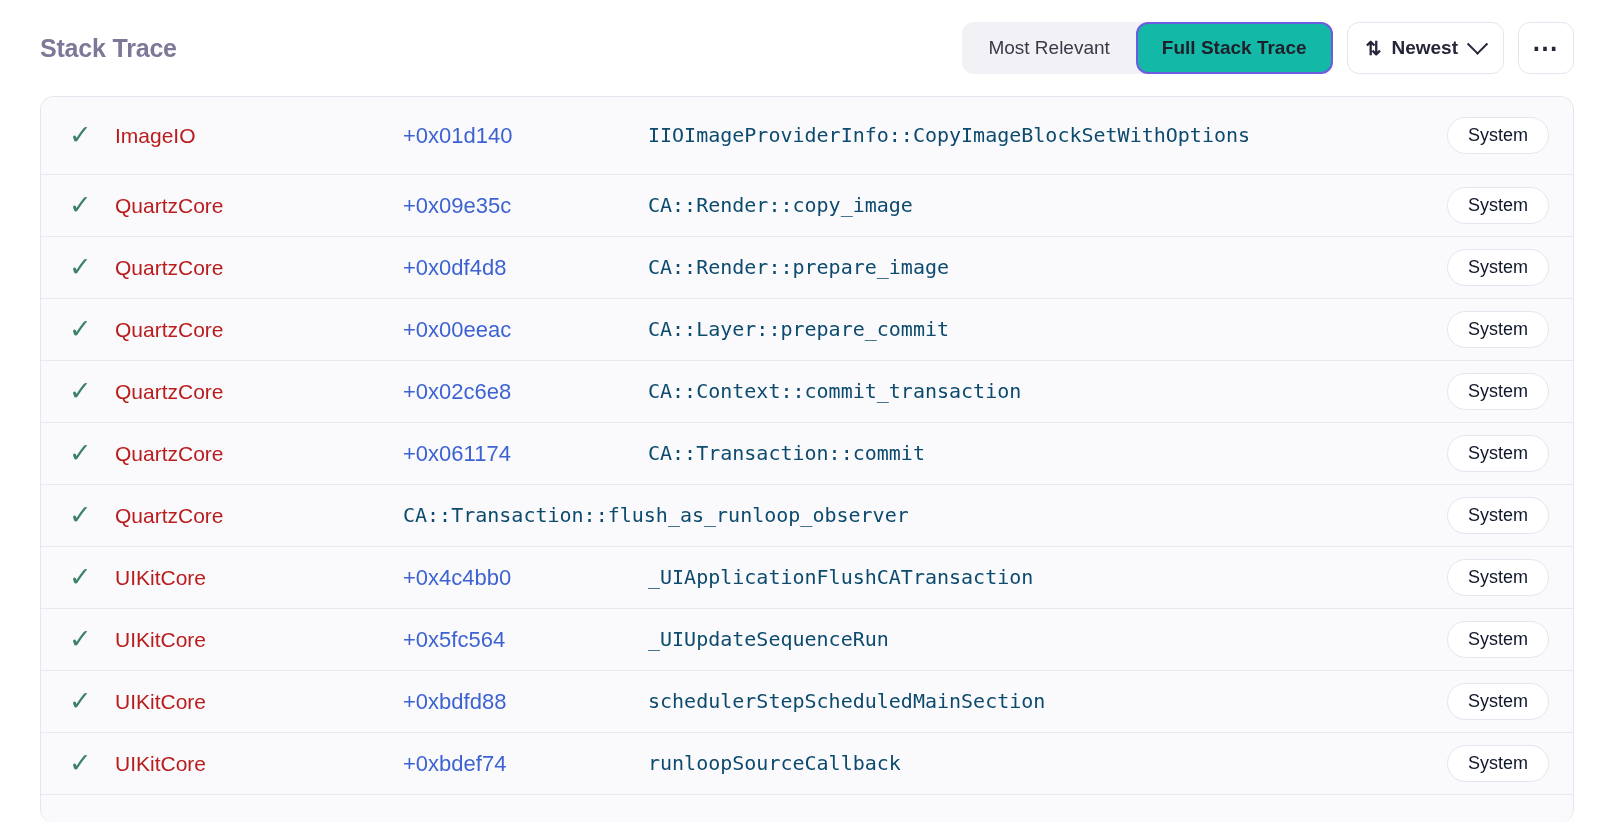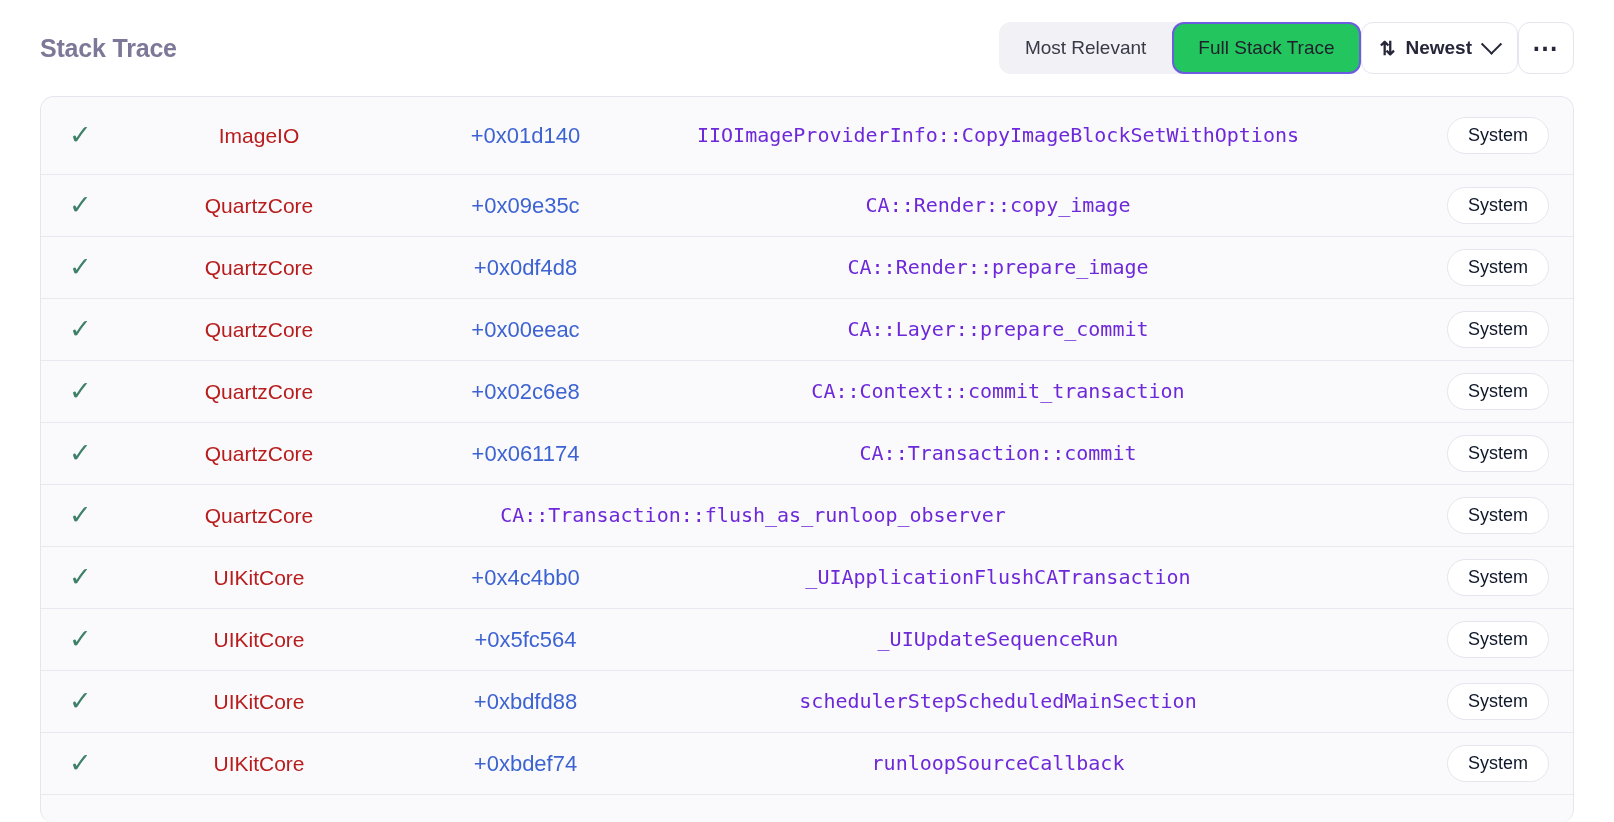--- a/index.html
+++ b/index.html
@@ -14,21 +14,20 @@
     font-family: "Liberation Sans", sans-serif;
     -webkit-font-smoothing: antialiased;
   }
 
   .panel {
     width: 1614px;
     height: 822px;
     position: relative;
     box-sizing: border-box;
     padding: 0 40px;
-    text-align: center;
   }
 
   
   .header {
     height: 96px;
     display: flex;
     align-items: center;
     justify-content: space-between;
   }
 
@@ -36,20 +35,21 @@
     font-size: 25px;
     font-weight: 700;
     color: #7d7897;
     letter-spacing: -0.2px;
     white-space: nowrap;
   }
 
   .header-controls {
     display: flex;
     align-items: center;
+    gap: 14px;
   }
 
   
   .segmented {
     display: flex;
     align-items: center;
     background: #f2f1f6;
     border-radius: 12px;
     height: 52px;
     position: relative;
@@ -62,23 +62,23 @@
     padding: 0 24px;
     font-size: 19px;
     color: #3a3a47;
     border-radius: 12px;
     box-sizing: border-box;
     white-space: nowrap;
     cursor: pointer;
     border: 2px solid transparent;
   }
   .seg-item.selected {
-    background: #22c55e;
+    background: #14b8a6;
     border: 2px solid #6c5ce0;
-    font-weight: 400;
+    font-weight: 700;
     color: #1f1f2b;
   }
 
   
   .pill-btn {
     height: 52px;
     box-sizing: border-box;
     display: flex;
     align-items: center;
     gap: 12px;
@@ -174,21 +174,21 @@
     font-size: 22px;
     color: #3d63d2;
     white-space: nowrap;
   }
 
   .cell-symbol {
     flex: 1 1 auto;
     font-family: "DejaVu Sans Mono", "Liberation Mono", monospace;
     font-size: 20px;
     line-height: 1.55;
-    color: #6d28d9;
+    color: #0c4a6e;
     word-break: break-all;
     padding-right: 20px;
     max-width: 700px;
   }
 
   .cell-badge {
     flex: 0 0 auto;
     margin-left: auto;
     display: flex;
     justify-content: flex-end;

